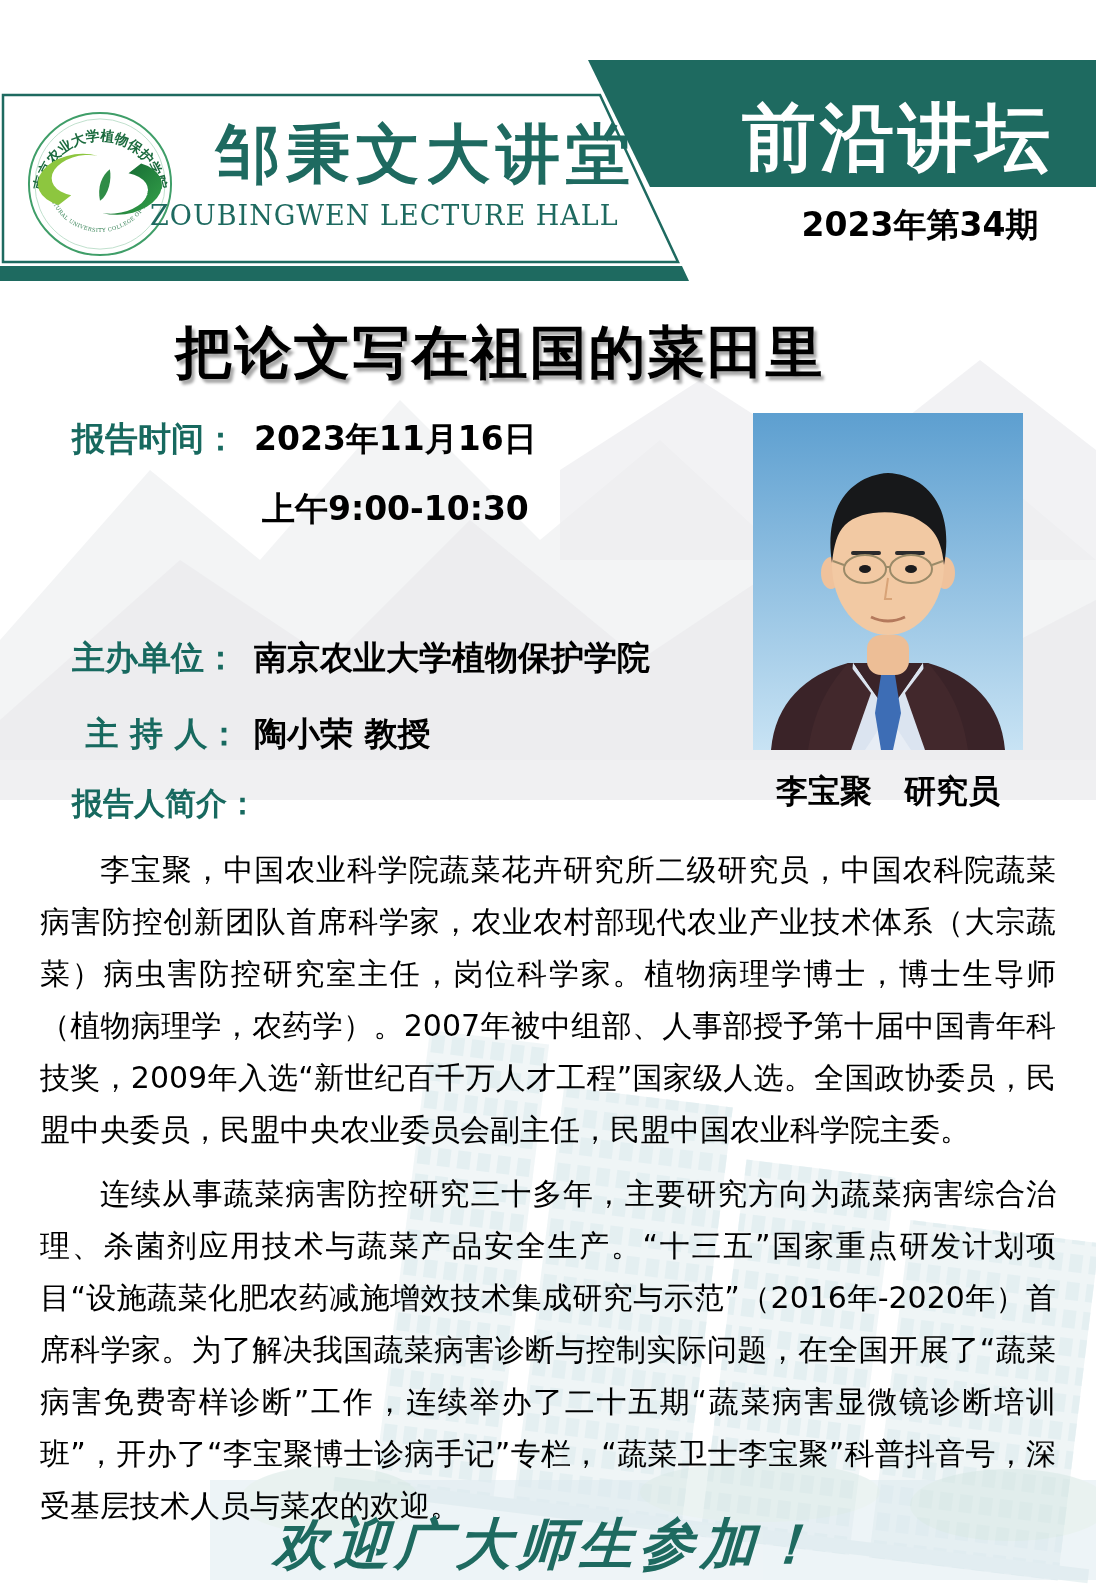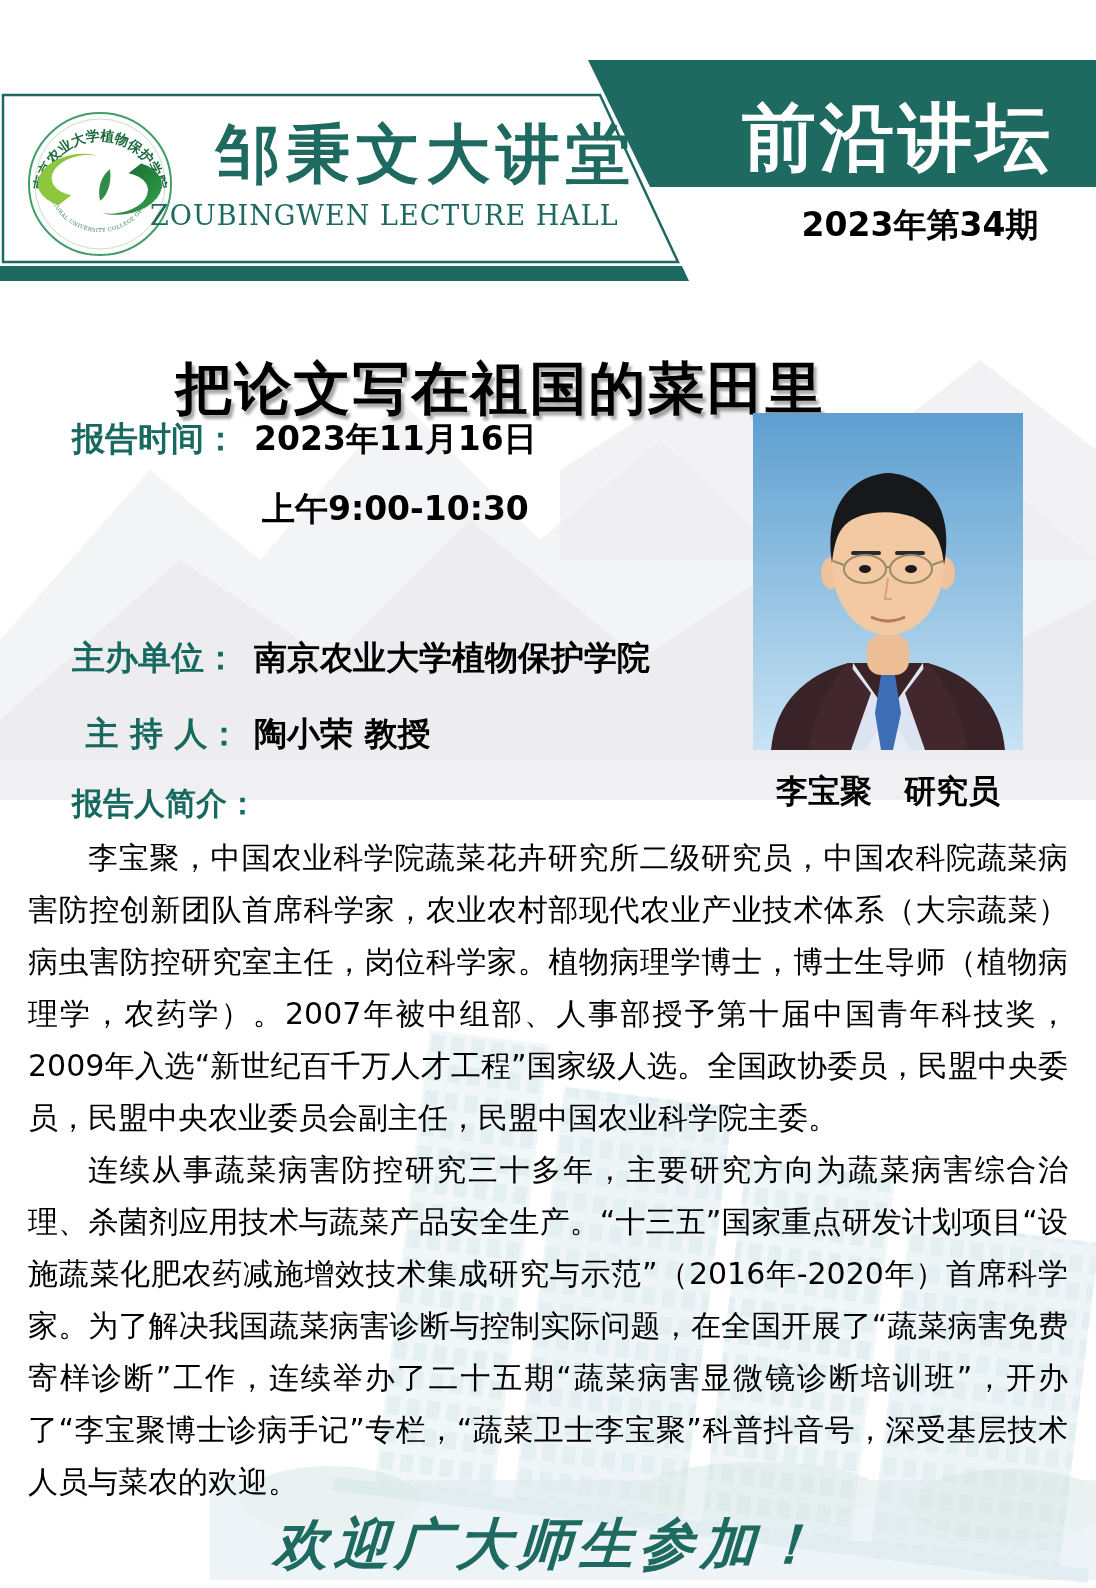--- a/index.html
+++ b/index.html
@@ -33,21 +33,20 @@
   .issue{
     left:760px; top:203px; width:320px; text-align:center;
     font-size:33px; font-weight:bold; color:#000; white-space:nowrap;
   }
 
   
   .main-title{
     left:0; top:315px; width:1000px; text-align:center;
     font-size:57px; font-weight:900; letter-spacing:2px; white-space:nowrap;
     text-shadow:3px 4px 3px rgba(0,0,0,0.35);
-    margin-top:36px;
   }
 
   
   .info-row{left:72px; white-space:nowrap; font-weight:bold; font-size:33px;}
   .info-row .lbl{color:#17695F; display:inline-block; min-width:182px;}
   .info-row .val{color:#000;}
   .row-1{top:417px;}
   .row-2{top:487px; left:262px;}
   .row-3{top:560px;}
   .row-4{top:636px;}
@@ -62,21 +61,21 @@
   .photo-caption{
     left:740px; top:770px; width:296px; text-align:center;
     font-size:32px; font-weight:bold; white-space:nowrap;
   }
 
   
   .bio{
     left:28px; top:832px; width:1040px;
     font-size:30px; line-height:52px; text-align:justify;
   }
-  .bio p{margin:0; text-indent:2em;}
+  .bio p{margin:12px; text-indent:2em;}
 
   
   .welcome{
     left:0; top:1508px; width:1096px; text-align:center;
     font-family:"DejaVu Serif","Liberation Serif",serif;
     font-style:italic; font-weight:bold; font-size:55px;
     color:#1E6A60; letter-spacing:6px; white-space:nowrap;
     transform:skewX(-3deg);
   }
 </style>

